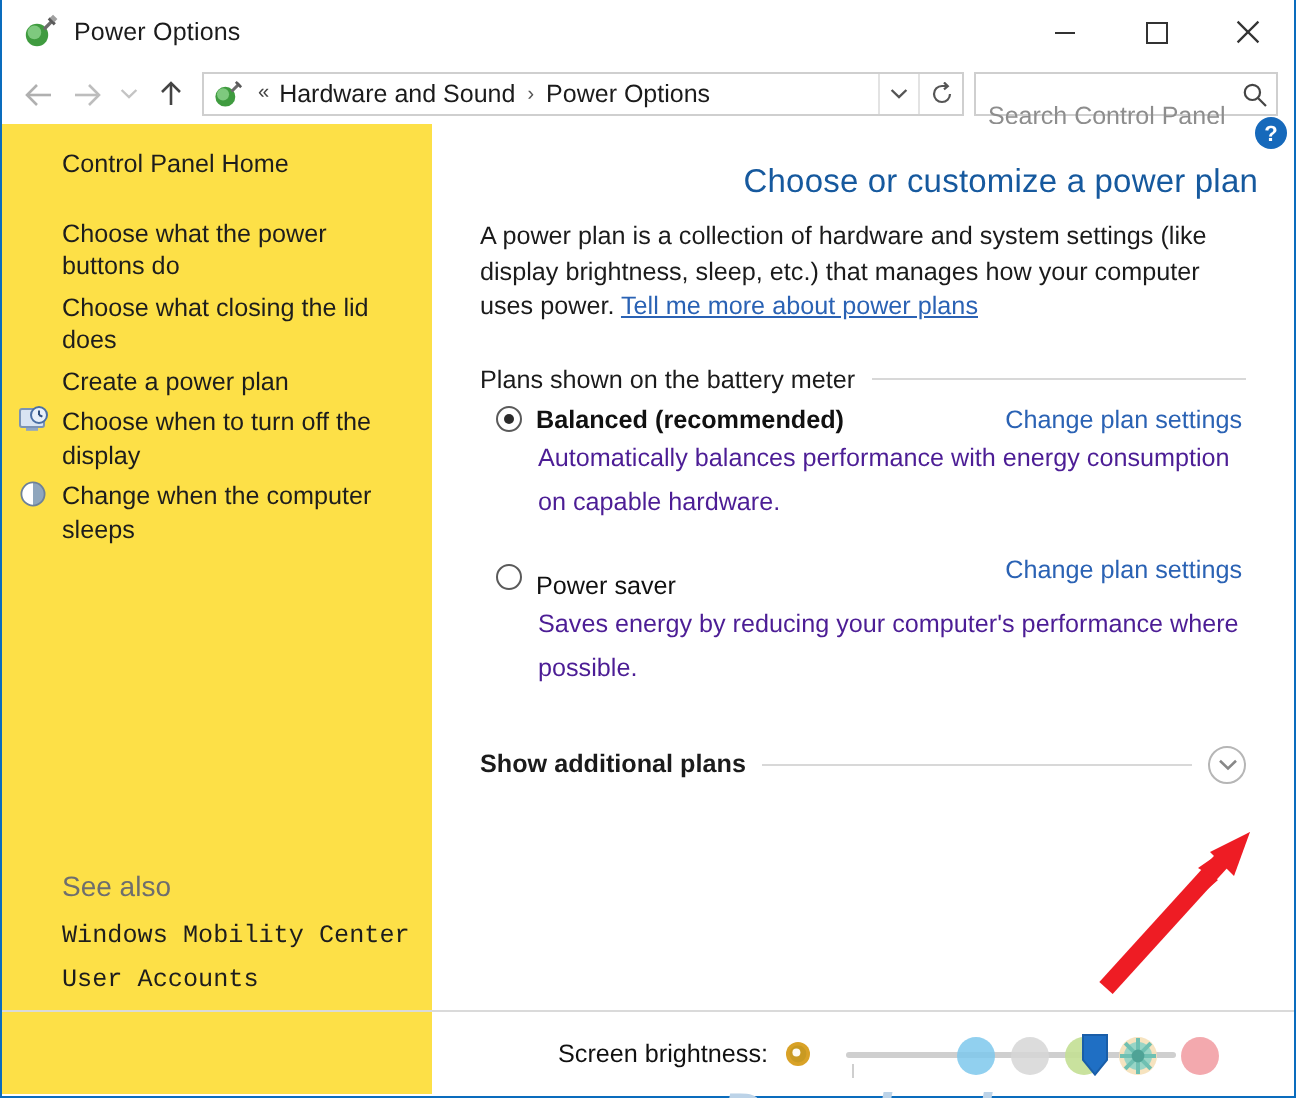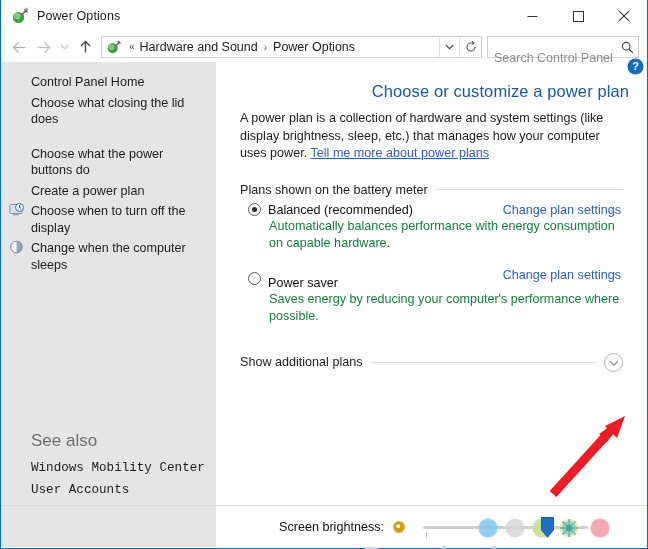--- a/index.html
+++ b/index.html
@@ -148,21 +148,21 @@
   
   .body {
     position: relative;
     display: flex;
     height: calc(549px - 32px - 30px - 2px);
   }
   .sidebar {
     width: 215px;
     flex: 0 0 215px;
     position: relative;
-    background: #e5e5e5;
+    background: #fde047;
     padding-top: 10px;
   }
   .content {
     flex: 1 1 auto;
     position: relative;
     background: #ffffff;
     padding: 16px 18px 0 10px;
   }
 
   
@@ -182,21 +182,21 @@
     position: absolute;
     left: 8px; top: 1px;
     width: 16px; height: 16px;
   }
   .see-also-wrap {
     position: absolute;
     left: 0; bottom: 46px;
     width: 215px;
   }
   .see-also-title {
-    font-size: 17px;
+    font-size: 14px;
     color: #6e6e6e;
     padding-left: 30px;
     margin-bottom: 6px;
   }
   .see-also-link {
     font-size: 12.6px;
     color: #1d1d1d;
     padding: 3px 8px 3px 30px;
     line-height: 16px;
     font-family: Liberation Mono, monospace;
@@ -267,48 +267,49 @@
     content: "";
     position: absolute;
     left: 3px; top: 3px;
     width: 5px; height: 5px;
     border-radius: 50%;
     background: #2b2b2b;
   }
   .plan-name {
     font-size: 12.6px;
     color: #111;
-    font-weight: normal;
+    font-weight: bold;
   }
   .plan-name.normal { font-weight: normal; margin-top: 8px; }
   .plan-link {
     position: absolute;
     right: 8px; top: 0;
     font-size: 12.6px;
     color: #2a62b4;
     cursor: pointer;
   }
   .plan-desc {
     font-size: 12.6px;
-    color: #15803d;
-    line-height: 17px;
+    color: #4c1d95;
+    line-height: 22px;
     margin: 1px 0 0 21px;
     max-width: 372px;
   }
 
   .show-more {
     display: flex;
     align-items: center;
     margin: 28px 6px 0 14px;
     position: relative;
   }
   .show-more .sm-text {
     font-size: 12.6px;
     color: #1b1b1b;
     white-space: nowrap;
+    font-weight: bold;
   }
   .show-more .sm-rule {
     flex: 1 1 auto;
     height: 1px;
     background: #d8d8d8;
     margin: 0 8px;
   }
   .chev-btn {
     width: 19px; height: 19px;
     border: 1px solid #b6b6b6;
@@ -499,26 +500,26 @@
   </div>
 
   <div class="body">
 
     <div class="sidebar">
 
       <div class="side-link">
         <span class="lbl">Control Panel Home</span>
       </div>
 
+      <div class="side-link spaced">
+        <span class="lbl">Choose what the power buttons do</span>
+      </div>
+
       <div class="side-link">
         <span class="lbl">Choose what closing the lid does</span>
-      </div>
-
-      <div class="side-link spaced">
-        <span class="lbl">Choose what the power buttons do</span>
       </div>
 
       <div class="side-link">
         <span class="lbl">Create a power plan</span>
       </div>
 
       <div class="side-link">
         <span class="side-icon">
           <svg width="16" height="16" viewBox="0 0 16 16">
             <rect x="1" y="2.5" width="12" height="9" rx="1" fill="#d9e4f2" stroke="#7b93b5" stroke-width="1"></rect>

